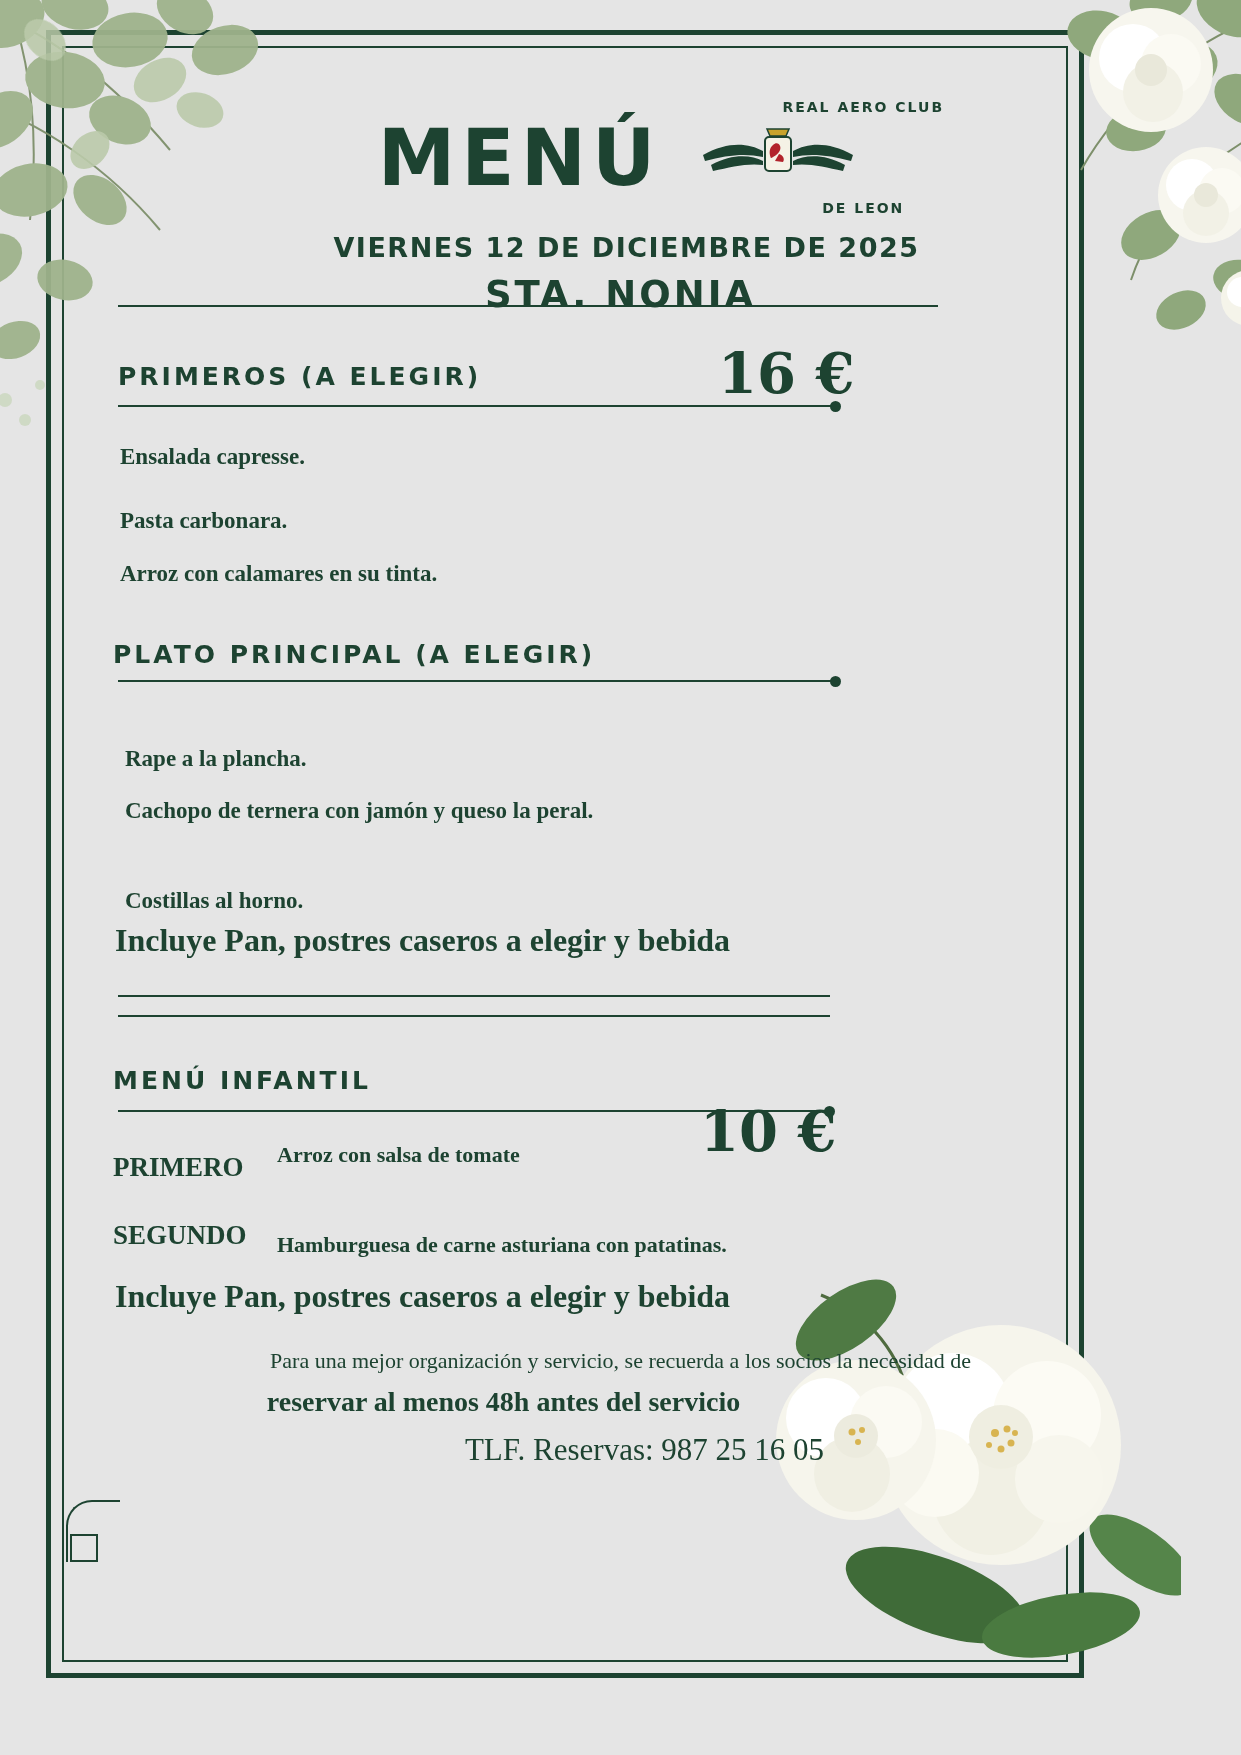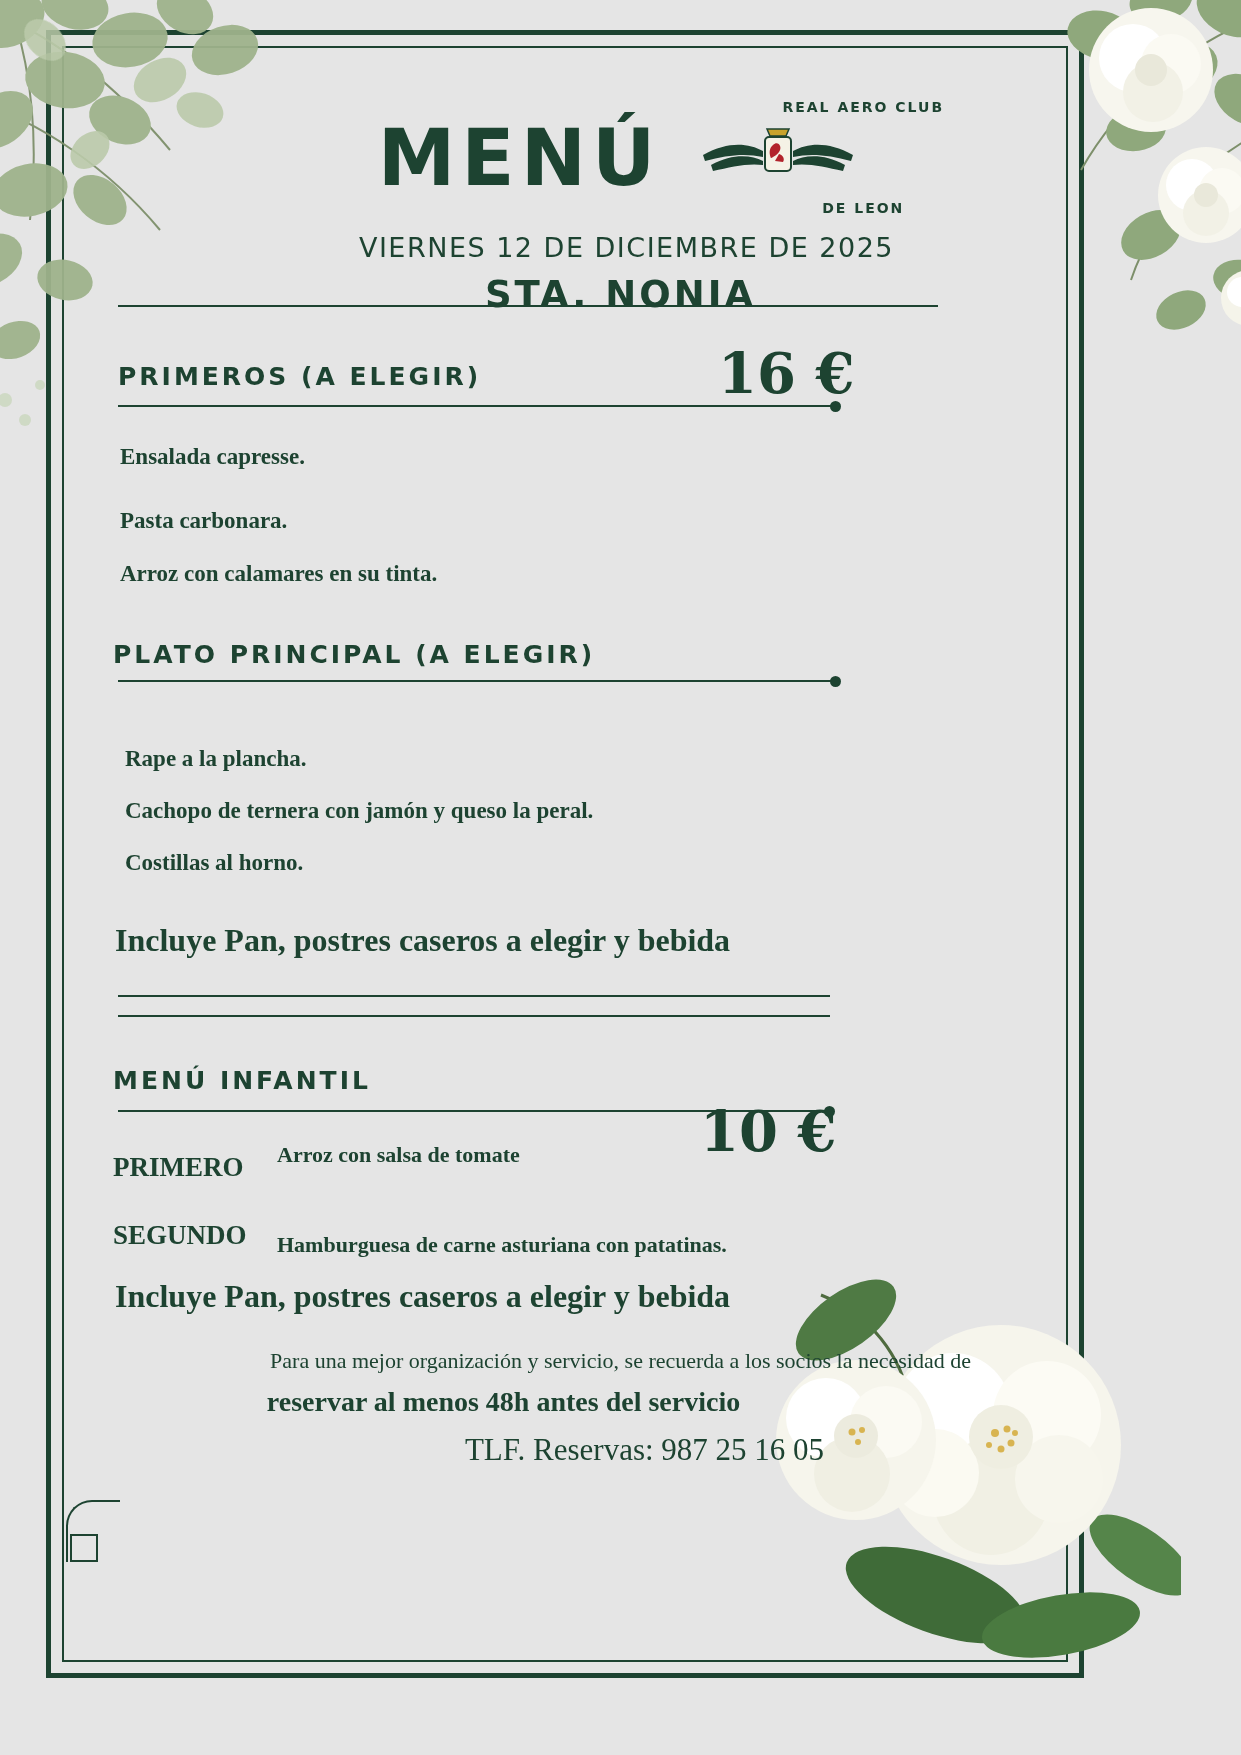--- a/index.html
+++ b/index.html
@@ -104,21 +104,21 @@
     font-weight: bold;
     font-size: 14px;
     letter-spacing: 2px;
     color: #1d4331;
   }
   .crest .arc-top { top: 4px; }
   .crest .arc-bot { bottom: 4px; }
   .crest .wings { position: absolute; left: 0; top: 26px; width: 100%; height: 62px; }
   .date-line {
     font-family: "DejaVu Sans", sans-serif;
-    font-weight: normal;
+    font-weight: bold;
     font-size: 27px;
     letter-spacing: 1.5px;
     color: #1d4331;
     margin-top: 12px;
     padding-left: 12px;
   }
   .place-line {
     font-family: "DejaVu Sans", sans-serif;
     font-weight: bold;
     font-size: 37px;
@@ -387,21 +387,21 @@
 
   <div class="dish" style="left:120px; top:444px;">Ensalada capresse.</div>
   <div class="dish" style="left:120px; top:508px;">Pasta carbonara.</div>
   <div class="dish" style="left:120px; top:561px;">Arroz con calamares en su tinta.</div>
 
   <div class="section-head" style="left:113px; top:640px;">PLATO PRINCIPAL (A ELEGIR)</div>
   <div class="rule rule-dot" style="left:118px; top:680px; width:718px;"></div>
 
   <div class="dish" style="left:125px; top:746px;">Rape a la plancha.</div>
   <div class="dish" style="left:125px; top:798px;">Cachopo de ternera con jamón y queso la peral.</div>
-  <div class="dish" style="left:125px; top:850px;">Costillas al horno.</div>
+  <div class="dish" style="left:125px; top:888px;">Costillas al horno.</div>
 
   <div class="includes" style="left:115px; top:922px;">Incluye Pan, postres caseros a elegir y bebida</div>
 
   <div class="rule" style="left:118px; top:995px; width:712px;"></div>
   <div class="rule" style="left:118px; top:1015px; width:712px;"></div>
 
   <div class="section-head" style="left:113px; top:1066px;">MENÚ INFANTIL</div>
   <div class="price" style="left:700px; top:1098px;">10 €</div>
   <div class="rule rule-dot" style="left:118px; top:1110px; width:712px;"></div>
 

